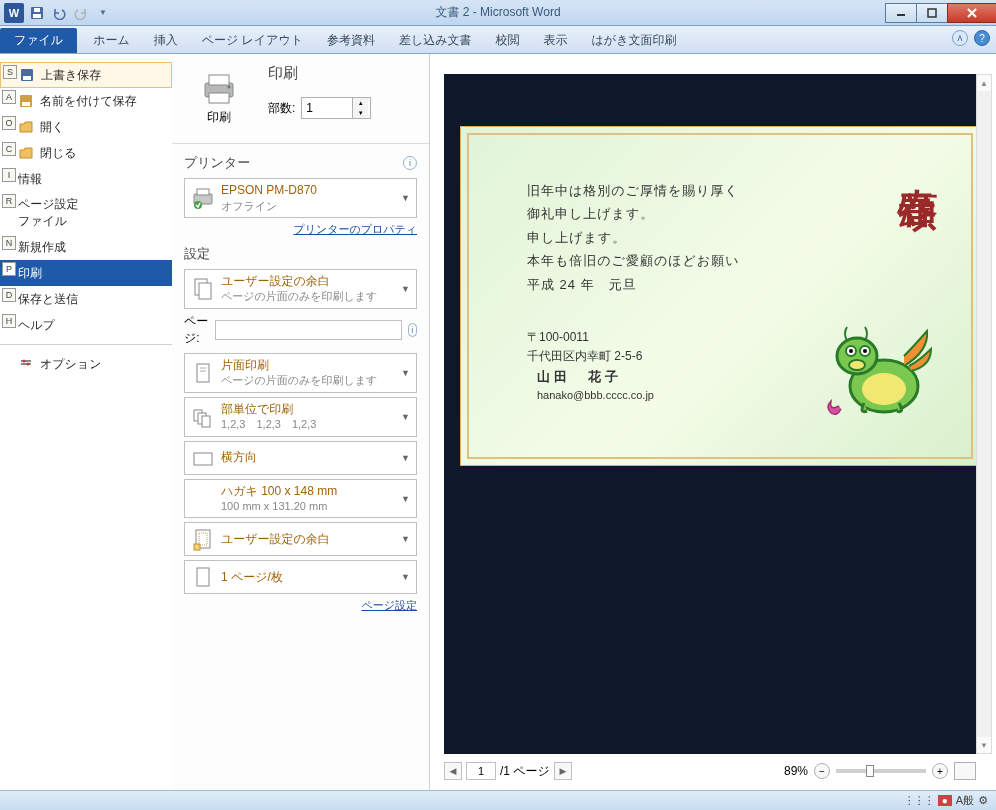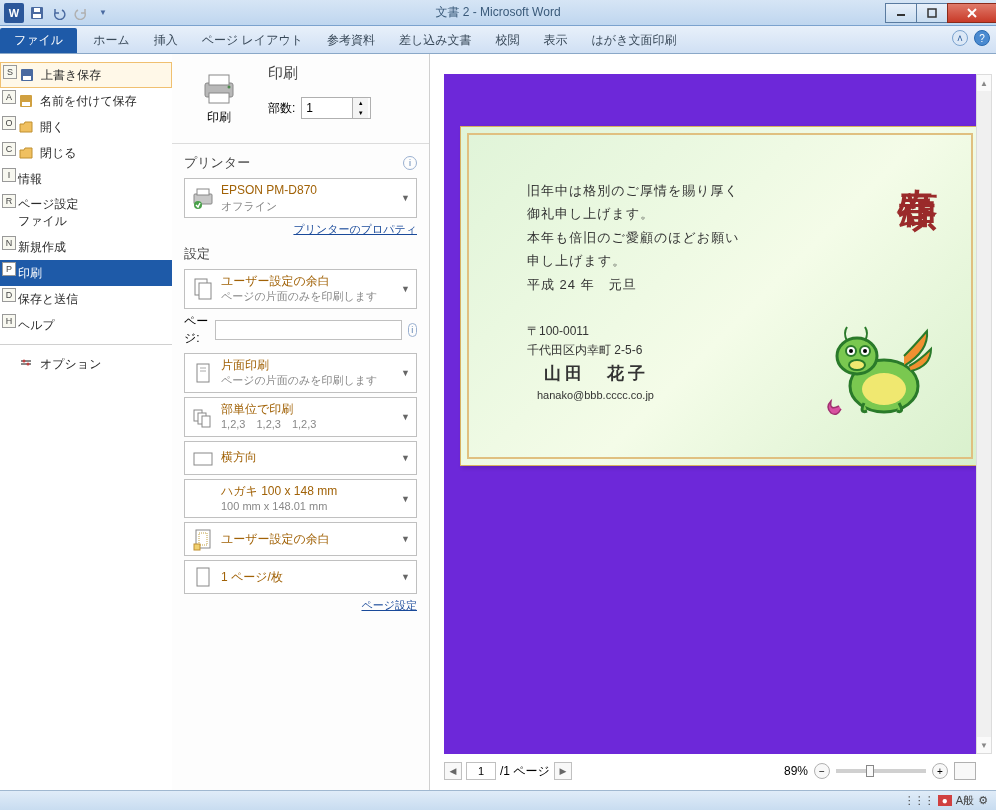--- a/index.html
+++ b/index.html
@@ -44,26 +44,26 @@
 .combo .ci { width:24px; height:24px; margin-right:6px; flex-shrink:0; }
 .combo .ct { flex:1; line-height:1.3; }
 .combo .ct .primary { color:#a16207; }
 .combo .ct .secondary { color:#888; font-size:11px; }
 .combo .chev { color:#666; font-size:9px; }
 .link-right { text-align:right; color:#1a4a9a; text-decoration:underline; font-size:11px; margin:2px 0 8px; }
 .pages-row { display:flex; align-items:center; gap:6px; margin-bottom:6px; }
 .pages-row input { flex:1; border:1px solid #c0c0c0; height:20px; padding:0 4px; }
 
 .preview-area { flex:1; background:#fff; position:relative; }
-.preview-pane { position:absolute; left:14px; right:20px; top:20px; bottom:36px; background:#6d28d9; overflow:hidden; }
+.preview-pane { position:absolute; left:14px; right:20px; top:20px; bottom:36px; background:#0f172a; overflow:hidden; }
 .postcard { position:absolute; left:16px; top:52px; width:520px; height:340px; background:linear-gradient(135deg,#e0f4d8,#f4fce8 55%,#d8f0cc); border:1px solid #d8b060; box-shadow:2px 2px 4px rgba(0,0,0,.15); }
 .postcard-border { position:absolute; inset:6px; border:2px solid #e0c080; }
 .greet-text { position:absolute; left:66px; top:52px; font-size:13px; line-height:1.8; color:#333; font-family:"MS PMincho",serif; letter-spacing:1px; }
 .address-text { position:absolute; left:66px; bottom:60px; font-size:12px; line-height:1.6; color:#333; font-family:"MS PMincho",serif; }
-.address-text .name { font-size:17px; font-weight:bold; letter-spacing:4px; margin-left:17px; }
+.address-text .name { font-size:13px; font-weight:bold; letter-spacing:4px; margin-left:10px; }
 .address-text .email { font-family:Arial,sans-serif; font-size:11px; margin-left:10px; }
 .vert-kanji { position:absolute; right:34px; top:34px; writing-mode:vertical-rl; font-size:40px; color:#9a2a2a; font-family:"HGP行書体","MS PMincho",serif; font-weight:bold; letter-spacing:-4px; }
 .dragon { position:absolute; right:40px; bottom:34px; width:120px; height:120px; }
 
 .scroll-v { position:absolute; right:4px; top:20px; bottom:36px; width:16px; background:#f0f0f0; border:1px solid #dcdcdc; }
 .scroll-v .arrow { height:16px; display:flex; align-items:center; justify-content:center; font-size:8px; color:#888; background:#fafafa; }
 .scroll-v .track { position:absolute; top:16px; bottom:16px; left:0; right:0; }
 
 .preview-foot { position:absolute; left:14px; right:20px; bottom:6px; height:26px; display:flex; align-items:center; }
 .nav-grp { display:flex; align-items:center; gap:4px; }
@@ -314,21 +314,21 @@
         </svg>
       <div class="ct">
           <div class="primary">横方向</div>
         </div>
       <div class="chev">▼</div>
     </div>
     <div class="combo">
       <div class="ci"></div>
       <div class="ct">
           <div class="primary">ハガキ 100 x 148 mm</div>
-          <div class="secondary">100 mm x 148.01 mm</div>
+          <div class="secondary">100 mm x 131.20 mm</div>
         </div>
       <div class="chev">▼</div>
     </div>
     <div class="combo">
       <svg class="ci" viewBox="0 0 24 24">
           <rect x="5" y="3" width="14" height="18" fill="#fff" stroke="#888"></rect>
           <rect x="8" y="6" width="8" height="12" fill="none" stroke="#c0a040" stroke-dasharray="1 1"></rect>
           <rect x="3" y="17" width="6" height="6" fill="#f0d070" stroke="#c09030"></rect>
         </svg>
       <div class="ct">
@@ -348,22 +348,22 @@
     <div class="link-right">ページ設定</div>
   </div>
 
   <div class="preview-area">
     <div class="preview-pane">
       <div class="postcard">
         <div class="postcard-border"></div>
         <div class="greet-text">
           <div>旧年中は格別のご厚情を賜り厚く</div>
           <div>御礼申し上げます。</div>
+          <div>申し上げます。</div>
           <div>本年も倍旧のご愛顧のほどお願い</div>
-          <div>申し上げます。</div>
           <div>平成 24 年　元旦</div>
         </div>
         <div class="address-text">
           <div>〒100-0011</div>
           <div>千代田区内幸町 2-5-6</div>
           <div class="name">山田　花子</div>
           <div class="email">hanako@bbb.cccc.co.jp</div>
         </div>
         <div class="vert-kanji">頌春</div>
         <svg class="dragon" viewBox="0 0 120 120">

